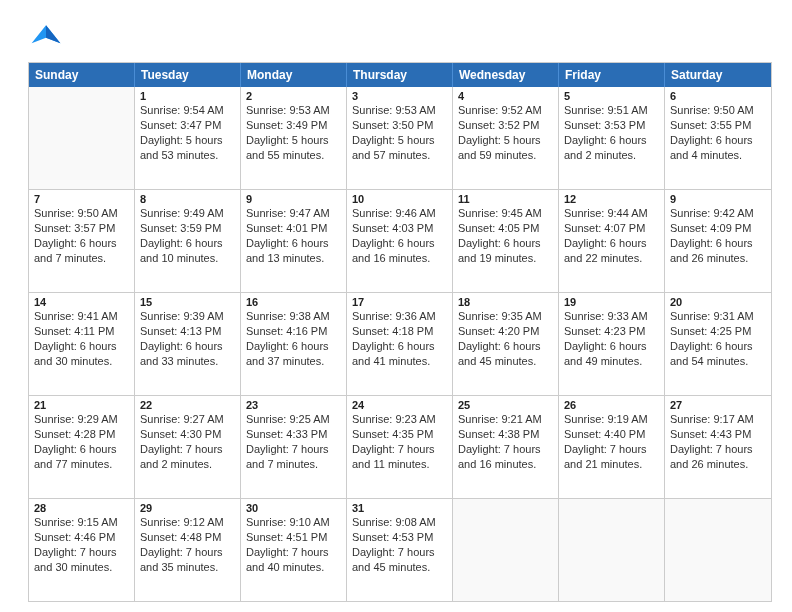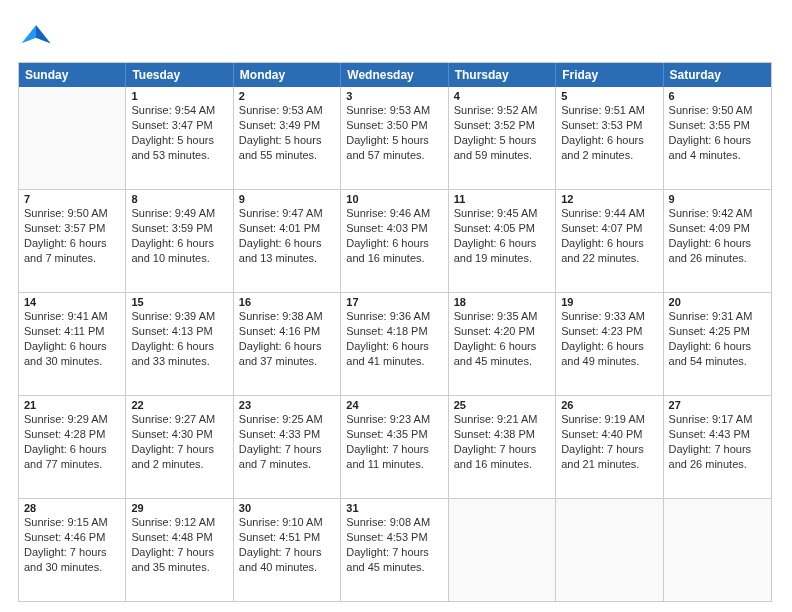--- a/index.html
+++ b/index.html
@@ -6,21 +6,21 @@
     body {
       font-family: Arial, sans-serif;
       background: #fff;
       width: 792px;
       height: 612px;
       overflow: hidden;
     }
     .page {
       width: 792px;
       height: 612px;
-      padding: 18px 20px 10px 18px;
+      padding: 18px 20px 10px 28px;
       display: flex;
       flex-direction: column;
     }
     .header {
       display: flex;
       justify-content: space-between;
       align-items: flex-start;
       margin-bottom: 8px;
     }
     .logo {
@@ -128,22 +128,22 @@
       <div class="month-title"></div>
       <div class="subtitle"></div>
     </div>
   </div>
 
   <div class="calendar">
     <div class="cal-header">
     <div class="cal-header-cell">Sunday</div>
         <div class="cal-header-cell">Tuesday</div>
         <div class="cal-header-cell">Monday</div>
+        <div class="cal-header-cell">Thursday</div>
         <div class="cal-header-cell">Wednesday</div>
-        <div class="cal-header-cell">Thursday</div>
         <div class="cal-header-cell">Friday</div>
         <div class="cal-header-cell">Saturday</div>
       </div>
     <div class="cal-body">
     <div class="cal-row">
           <div class="cal-cell empty"></div>
           <div class="cal-cell">
             <span class="day-num">1</span>
             <div class="cell-info"><span>Sunrise: 9:54 AM</span><br><span>Sunset: 3:47 PM</span><br><span>Daylight: 5 hours and 53 minutes.</span></div>
           </div>

